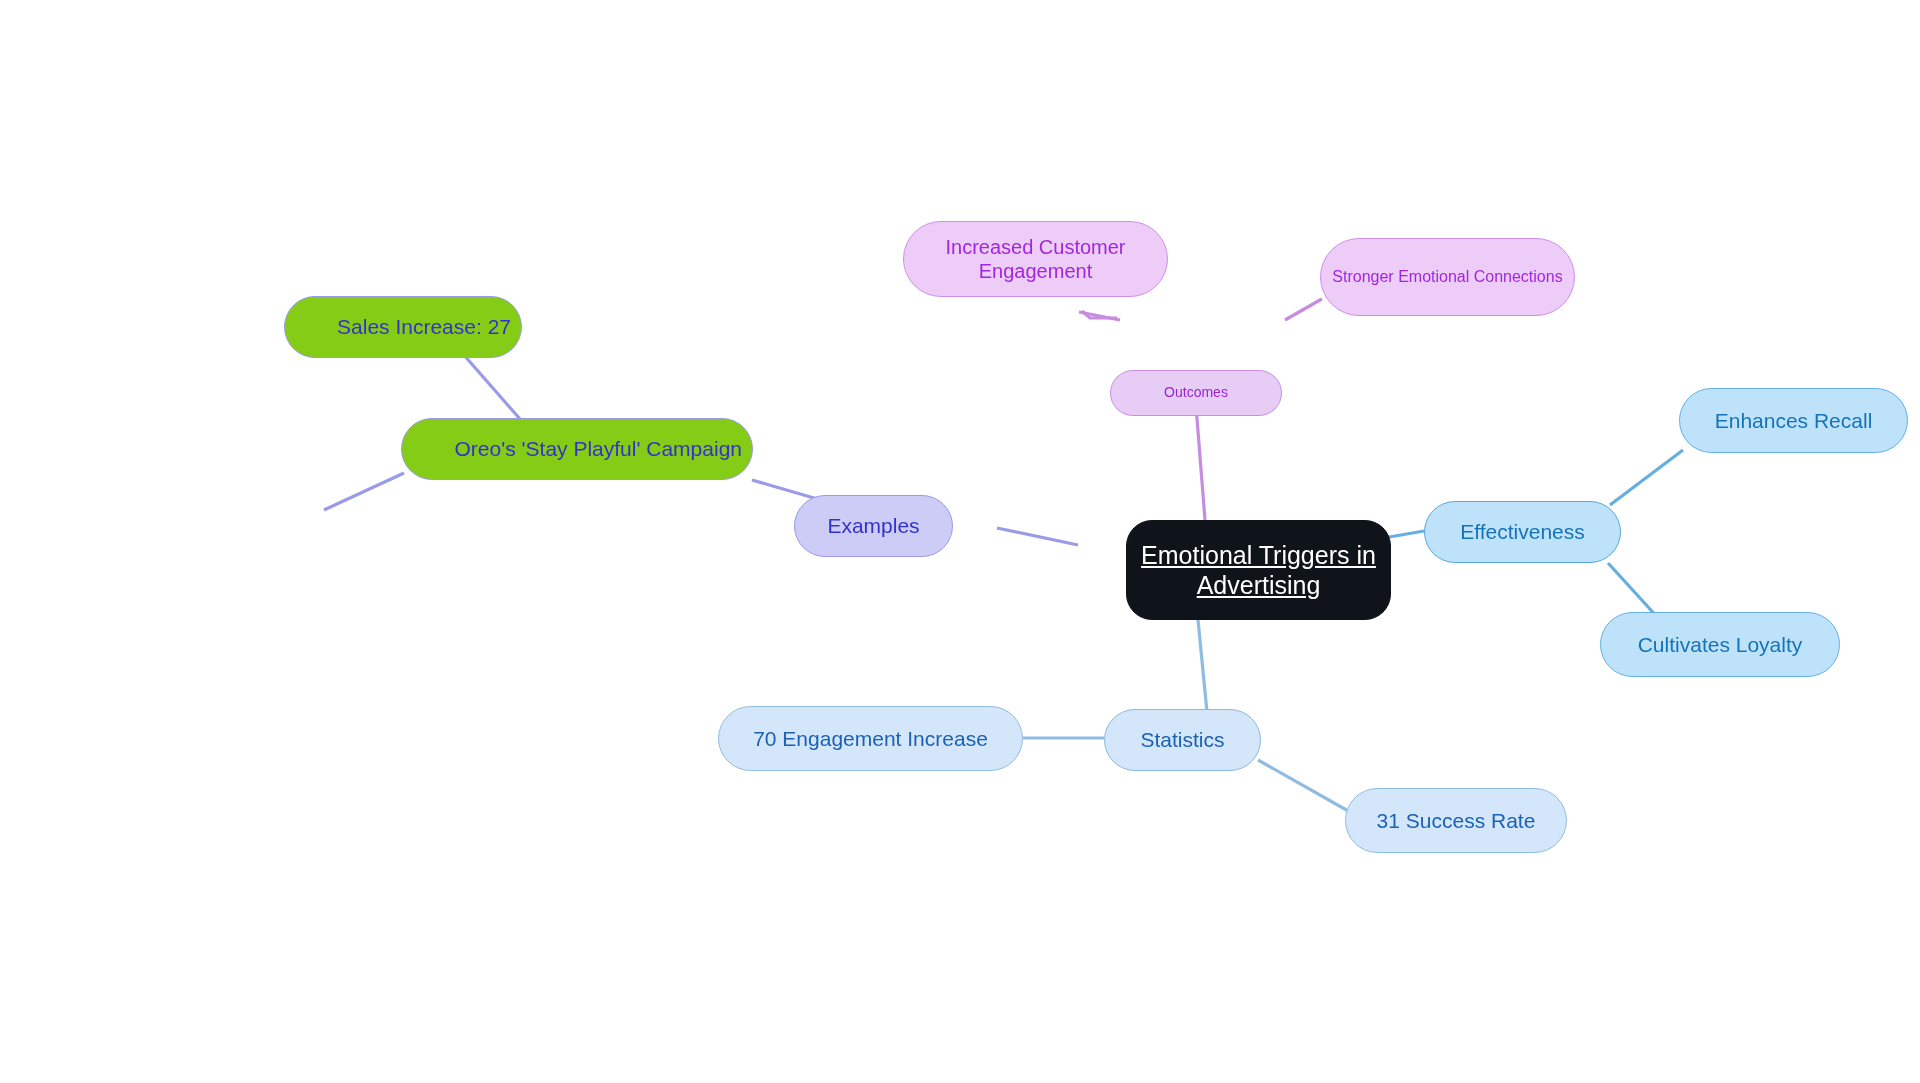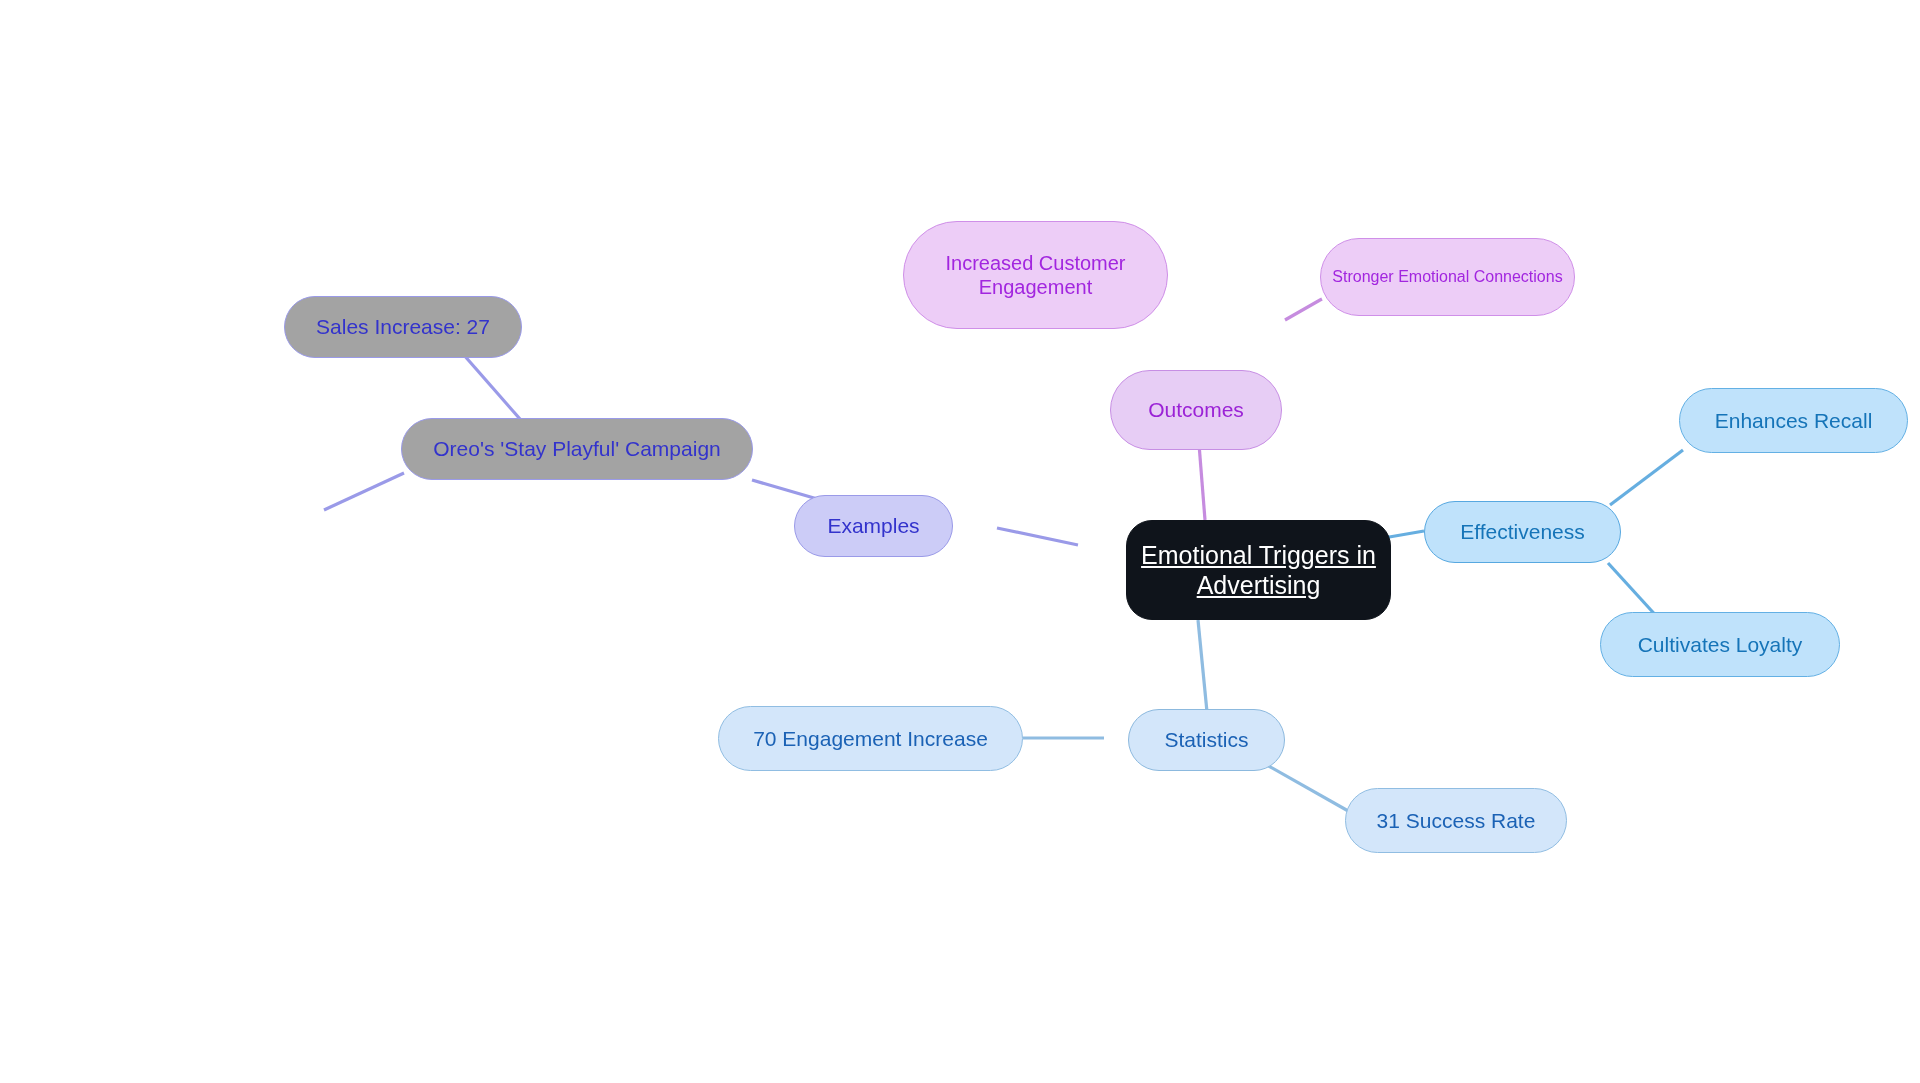--- a/index.html
+++ b/index.html
@@ -11,21 +11,21 @@
   .node .lbl{display:block;width:100%;padding:0 10px;}
   .root{background:#0f141b;border-color:#0f141b;color:#ffffff;border-radius:26px;font-size:25px;}
   .branch,.leaf{border-radius:999px;}
   .b-outcome{background:#e7cdf5;border-color:#c78ee4;color:#9b23d6;}
   .l-outcome{background:#edcdf7;border-color:#cf8fe8;color:#a226df;}
   .b-eff{background:#bfe2fb;border-color:#57a8e0;color:#1574b8;}
   .l-eff{background:#bfe2fb;border-color:#63b0e4;color:#1574b8;}
   .b-stat{background:#d3e6fa;border-color:#8cb9de;color:#1b62b5;}
   .l-stat{background:#d3e6fa;border-color:#90bde2;color:#1b62b5;}
   .b-ex{background:#ccccf7;border-color:#9a9ae8;color:#3333cc;}
-  .l-ex{background:#a3a3a3;border-color:#9a9ae8;color:#3333cc;}
+  .l-ex{background:#84cc16;border-color:#9a9ae8;color:#3333cc;text-align:right;}
 </style>
 </head>
 <body>
 
 <div id="stage">
 
   <svg id="wires" viewBox="0 0 1920 1083">
 
     <path d="M1205,520 L1196,406" fill="none" stroke="#c68cdf" stroke-width="3.2"></path>
 
@@ -52,45 +52,45 @@
 
     <path d="M520,419 L463,354" fill="none" stroke="#9a9ae8" stroke-width="3.2"></path>
 
     <path d="M404,473 L324,510" fill="none" stroke="#9a9ae8" stroke-width="3.2"></path>
   </svg>
 
   <div class="node root" style="left:1126px;top:520px;width:265px;height:100px;text-decoration:underline;">
     <span class="lbl">Emotional Triggers in Advertising</span>
   </div>
 
-  <div class="node branch b-outcome" style="left:1110px;top:370px;width:172px;height:80px;font-size:21px;justify-content:center;">
+  <div class="node branch b-outcome" style="left:1110px;top:370px;width:172px;height:46px;font-size:14px;justify-content:center;">
     <span class="lbl">Outcomes</span>
   </div>
 
-  <div class="node leaf l-outcome" style="left:903px;top:221px;width:265px;height:108px;font-size:20px;">
+  <div class="node leaf l-outcome" style="left:903px;top:221px;width:265px;height:76px;font-size:20px;">
     <span class="lbl">Increased Customer Engagement</span>
   </div>
 
   <div class="node leaf l-outcome" style="left:1320px;top:238px;width:255px;height:78px;font-size:16px;">
     <span class="lbl">Stronger Emotional Connections</span>
   </div>
 
   <div class="node branch b-eff" style="left:1424px;top:501px;width:197px;height:62px;font-size:21px;align-items:center;">
     <span class="lbl">Effectiveness</span>
   </div>
 
   <div class="node leaf l-eff" style="left:1679px;top:388px;width:229px;height:65px;font-size:21px;">
     <span class="lbl">Enhances Recall</span>
   </div>
 
   <div class="node leaf l-eff" style="left:1600px;top:612px;width:240px;height:65px;font-size:21px;">
     <span class="lbl">Cultivates Loyalty</span>
   </div>
 
-  <div class="node branch b-stat" style="left:1128px;top:709px;width:157px;height:62px;font-size:21px;">
+  <div class="node branch b-stat" style="left:1104px;top:709px;width:157px;height:62px;font-size:21px;">
     <span class="lbl">Statistics</span>
   </div>
 
   <div class="node leaf l-stat" style="left:718px;top:706px;width:305px;height:65px;font-size:21px;">
     <span class="lbl">70 Engagement Increase</span>
   </div>
 
   <div class="node leaf l-stat" style="left:1345px;top:788px;width:222px;height:65px;font-size:21px;">
     <span class="lbl">31 Success Rate</span>
   </div>

